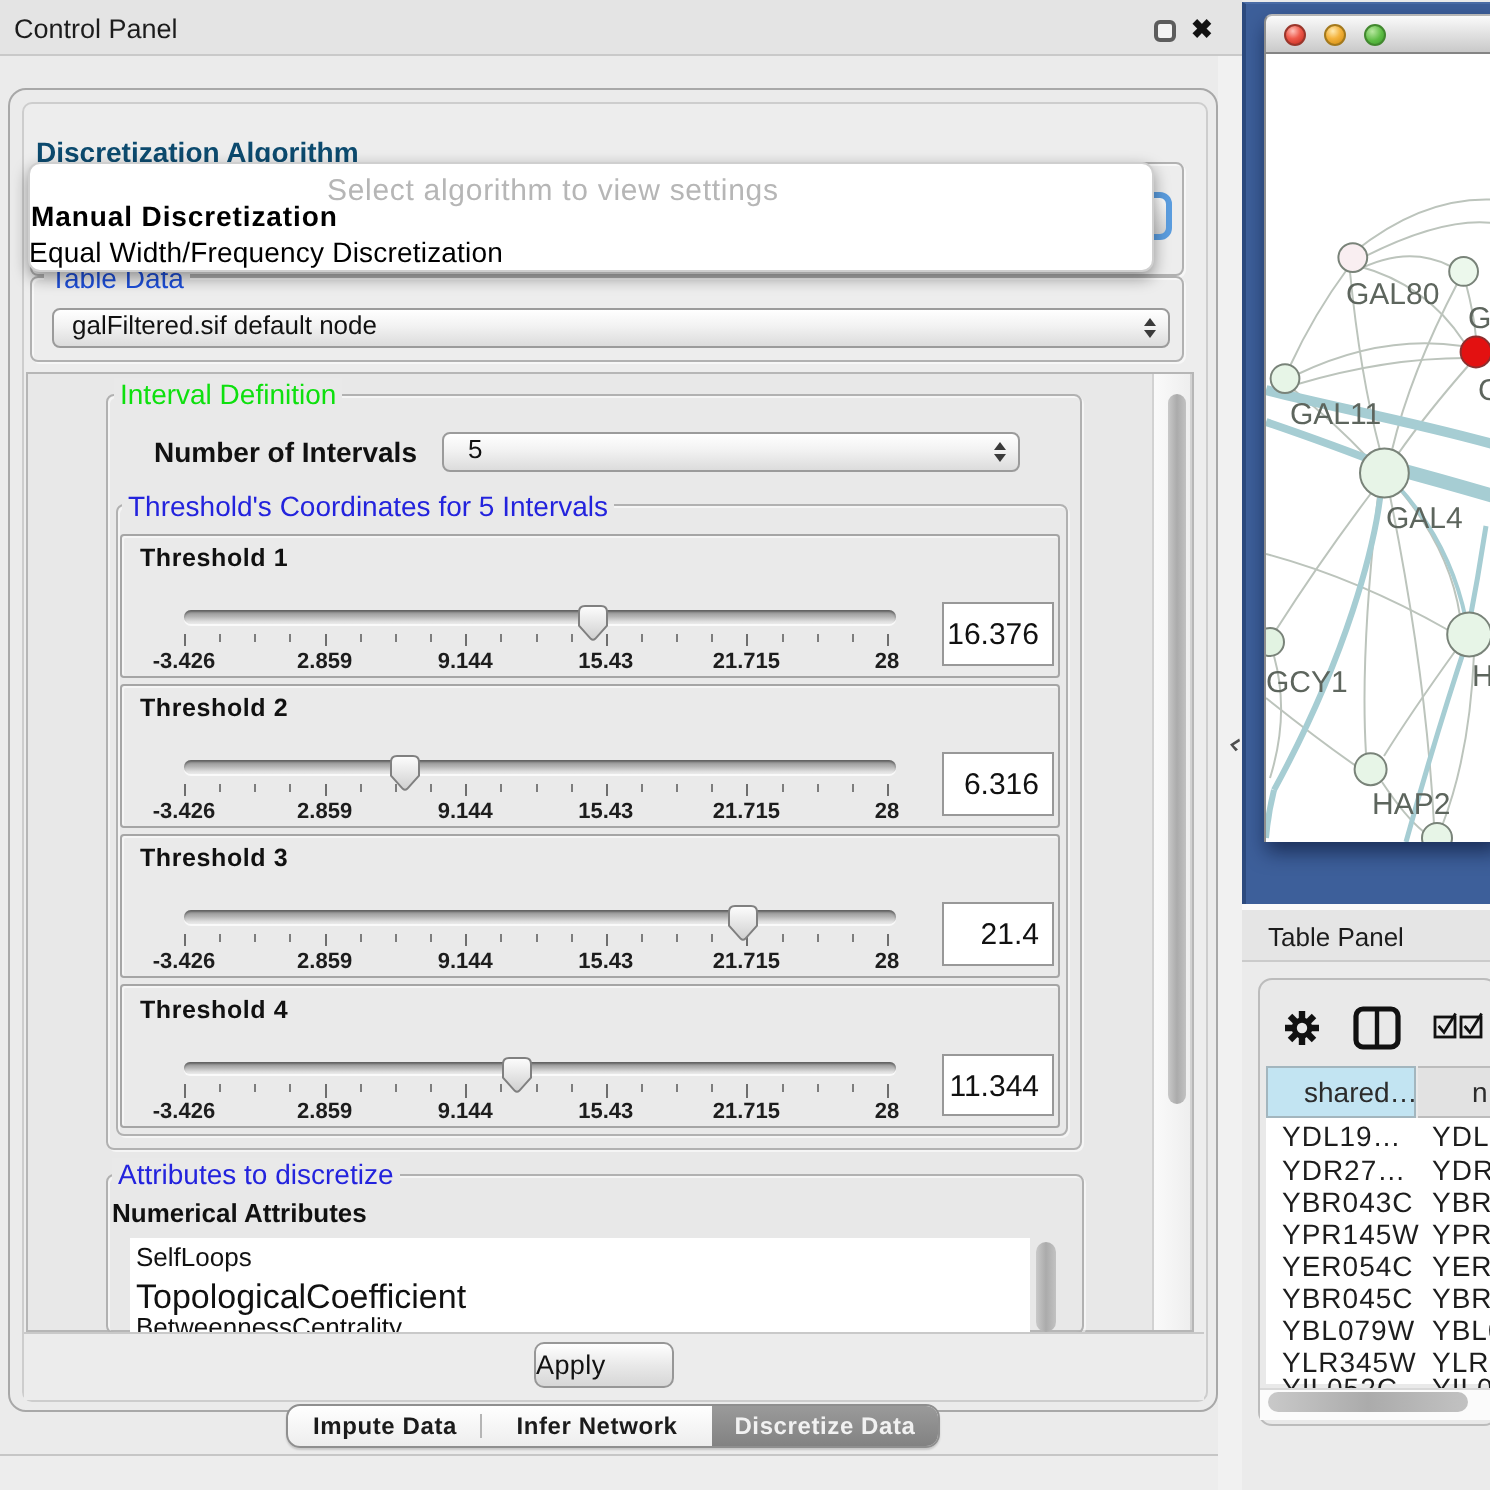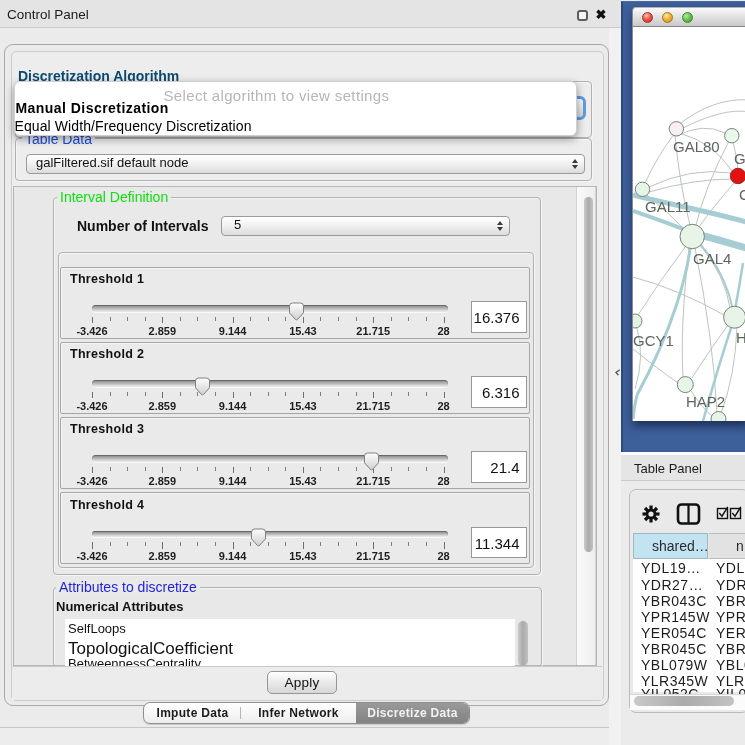--- a/index.html
+++ b/index.html
@@ -51,21 +51,21 @@
 .vsb{position:absolute;background:linear-gradient(to right,#fafafa,#eeeeee);border-left:1px solid #d2d2d2;border-right:1px solid #d2d2d2}
 .vthumb{position:absolute;border-radius:7px;background:linear-gradient(to right,#c9c9c9,#ababab 50%,#c2c2c2)}
 
 #popup{left:14px;top:81px;width:563px;height:55px;background:#fff;border-radius:6px;
  box-shadow:0 3px 8px rgba(0,0,0,.4);border:1px solid #cfcfcf}
 #popup .i1{position:absolute;left:148.5px;top:4.5px;color:#b6b6b6;font-size:15px;letter-spacing:.35px}
 #popup .i2{position:absolute;left:.5px;top:18.3px;font-size:14px;font-weight:bold;color:#000;letter-spacing:.45px}
 #popup .i3{position:absolute;left:-.5px;top:35.9px;font-size:14px;color:#000;letter-spacing:.1px}
 
 .aquabtn{position:absolute;border:1px solid #979797;border-radius:5px;background:linear-gradient(#ffffff,#e9e9e9 50%,#d7d7d7);
- font-size:13px;color:#111;text-align:center}
+ font-size:13px;color:#111;}
 
 #desktop{left:621px;top:1px;width:124px;height:451px;background:#3d5f9a;border-left:2px solid #2c4a7e;border-top:1px solid #4a6ca6}
 #netframe{left:632px;top:7px;width:117px;height:414px;box-shadow:1px 5px 10px rgba(5,15,45,.6);border-radius:5px 5px 0 0}
 #nettitle{position:absolute;left:0;top:0;width:117px;height:20px;background:linear-gradient(#fafafa,#c9c9c9);
  border-bottom:1px solid #848484;border-left:1px solid #8d8d8d;border-top:1px solid #b5b5b5;border-radius:4px 4px 0 0}
 .light{position:absolute;top:4.5px;width:11px;height:11px;border-radius:50%}
 #netcanvas{position:absolute;left:0;top:20px;width:117px;height:394px;background:#fff;border-left:1px solid #8d8d8d}
 #tpbar{left:621px;top:455px;width:124px;height:26px;background:#e5e5e5;border-bottom:1px solid #cbcbcb}
 #tpbar .t{position:absolute;left:13px;top:6px;font-size:13px;color:#1c1c1c}
 #tpgap{left:621px;top:452px;width:124px;height:3px;background:#fafafa}
@@ -119,20 +119,21 @@
 <div class="abs" style="left:77px;top:218px;font-size:14px;font-weight:bold;color:#111">Number of Intervals</div>
 <div class="combo" style="left:221px;top:216px;width:289px;height:20px">
       <span style="margin-left:12px">5</span>
  <span class="arr">
         <i class="u"></i>
         <i class="d"></i>
       </span>
     </div>
 
 <div class="abs group" style="left:58px;top:252px;width:476px;height:316px"></div>
+<div class="glabel" style="left:61px;top:244.5px;color:#2323dd;background:#e9e9e9">Threshold's Coordinates for 5 Intervals</div>
 
 <div class="tblock" style="top:266.5px">
  <div class="bt">Threshold 1</div>
       <div class="track"></div>
       <div class="ticks"></div>
       <div class="ticksM"></div>
  <span class="slab" style="left:31px">-3.426</span>
       <span class="slab" style="left:101.3px">2.859</span>
       <span class="slab" style="left:171.6px">9.144</span>
       <span class="slab" style="left:241.9px">15.43</span>

